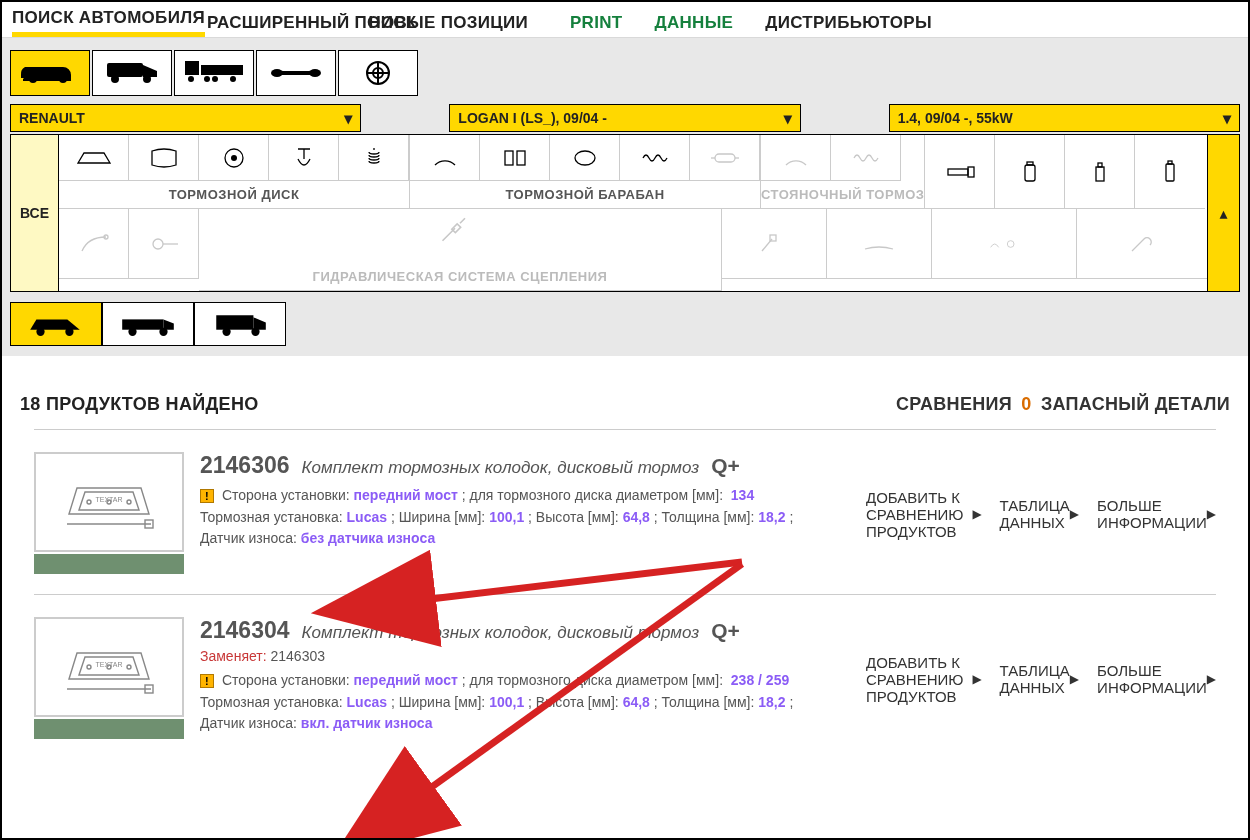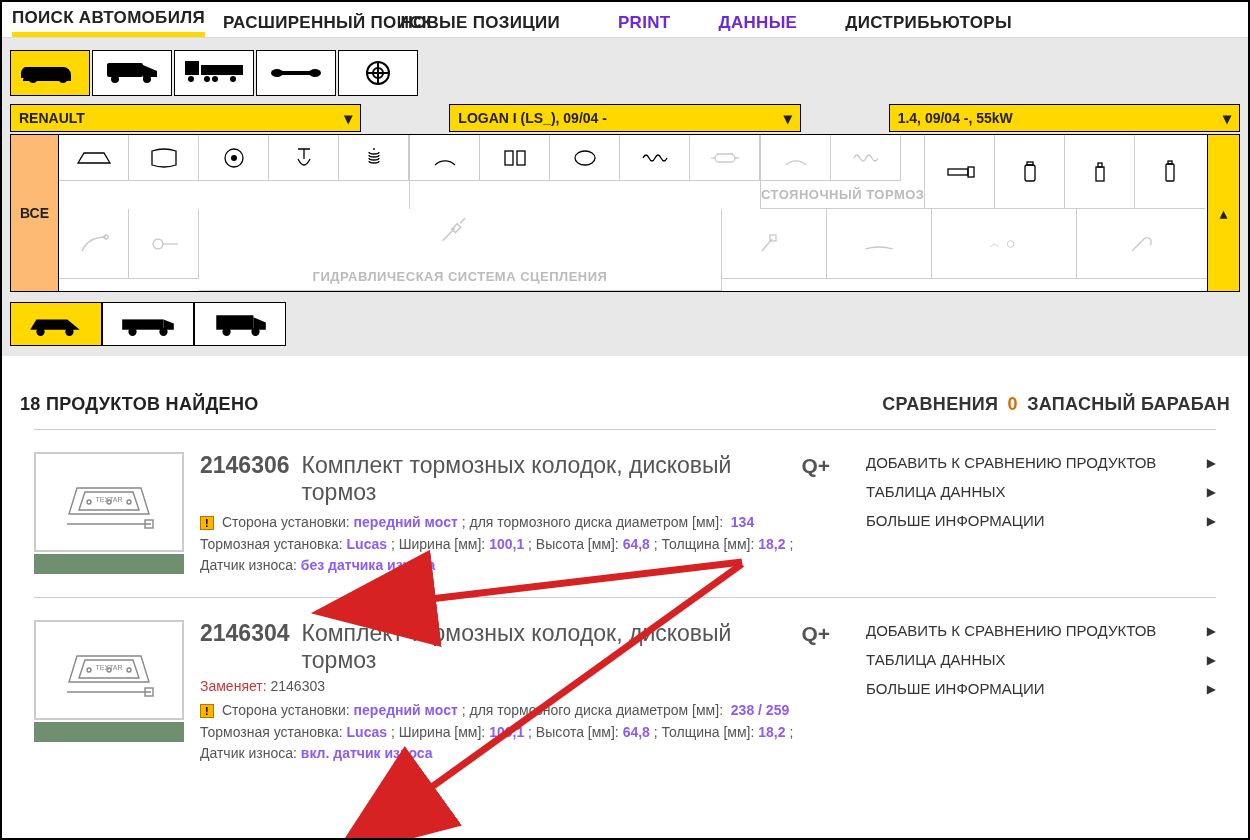--- a/index.html
+++ b/index.html
@@ -1,38 +1,38 @@
 <!DOCTYPE html>
 <html><head>
 <meta charset="utf-8">
 <style>
 * { margin:0; padding:0; box-sizing:border-box; }
 body { font-family: Arial, Helvetica, sans-serif; background:#fff; color:#222; width:1250px; height:840px; overflow:hidden; border:2px solid #000; position:relative; }
 
 
-.topnav { display:flex; gap:18px; align-items:center; padding:6px 10px 0 10px; height:36px; border-bottom:1px solid #d9d9d9; font-family:Arial Narrow, Arial, sans-serif; }
+.topnav { display:flex; gap:2px; align-items:center; padding:6px 10px 0 10px; height:36px; border-bottom:1px solid #d9d9d9; font-family:Arial Narrow, Arial, sans-serif; }
 .topnav a { text-decoration:none; color:#222; font-weight:700; letter-spacing:0.3px; font-stretch:condensed; font-size:17px; }
 .topnav a.active { padding-bottom:4px; border-bottom:5px solid #ffd800; }
-.topnav a.disabled { color:#6d28d9; }
+.topnav a.disabled { color:#15803d; }
 
 
 .grayzone { background:#e8e8e8; padding:12px 8px 10px 8px; }
 .vtypes { display:flex; gap:2px; margin-bottom:8px; }
 .vtype { width:80px; height:46px; border:1px solid #000; background:#fff; display:flex; align-items:center; justify-content:center; }
 .vtype.active { background:#ffd800; }
 .vtype svg { width:62px; height:32px; }
 
 
 .selects { display:flex; gap:20px; margin-bottom:2px; }
 .sel { flex:1; background:#ffd800; height:28px; display:flex; align-items:center; justify-content:space-between; padding:0 8px; font-weight:700; font-size:14px; border:1px solid #000; }
 .sel .chev { font-size:16px; }
 
 
 .catwrap { display:flex; }
-.allcell { width:48px; background:#fdba74; display:flex; align-items:center; justify-content:center; font-weight:700; font-size:14px; border:1px solid #000; border-right:none; }
+.allcell { width:48px; background:#fef9c3; display:flex; align-items:center; justify-content:center; font-weight:700; font-size:14px; border:1px solid #000; border-right:none; }
 .catgrid { flex:1; background:#fff; border:1px solid #000; display:flex; flex-direction:column; }
 .catitem { width:70px; border-right:1px solid #ccc; border-bottom:1px solid #ccc; display:flex; align-items:center; justify-content:center; }
 .catitem svg { width:40px; height:26px; }
 .catgroup { display:flex; flex-direction:column; border-right:1px solid #ccc; }
 .catgroup .icons { display:flex; height:46px; }
 .catgroup .label { height:28px; display:flex; align-items:center; justify-content:center; font-size:13px; font-weight:700; color:#555; border-bottom:1px solid #ccc; letter-spacing:0.5px; }
 .catgroup.dis .label { color:#bbb; }
 .expandcol { width:32px; background:#ffd800; border:1px solid #000; border-left:none; display:flex; align-items:center; justify-content:center; }
 
 
@@ -47,28 +47,28 @@
 
 
 .products { padding:0 32px; }
 .card { display:flex; gap:16px; border-top:1px solid #ccc; padding:22px 0 20px 0; position:relative; }
 .thumb { width:150px; }
 .thumbimg { width:150px; height:100px; border:2px solid #ccc; background:#fff; display:flex; align-items:center; justify-content:center; }
 .thumbbar { height:20px; background:#6f9070; width:150px; margin-top:2px; }
 .info { flex:1; min-width:0; padding-right:20px; }
 .titleln { display:flex; align-items:baseline; gap:12px; color:#555; }
 .sku { font-size:23px; font-weight:700; }
-.pname { font-size:23px; }
+.pname { font-size:17px;font-style:italic; }
 .qplus { font-size:21px; font-weight:700; }
 .meta { margin-top:6px; font-size:14px; color:#555; line-height:1.55; }
 .meta .warn { display:inline-block; width:14px; height:14px; background:#ffb400; border:1px solid #b07800; margin-right:4px; vertical-align:middle; position:relative; }
 .meta .warn::after { content:"!"; position:absolute; left:4px; top:-2px; font-weight:700; color:#000; font-size:11px; }
 .meta b { color:#8b5cf6; }
 .replaces { color:#c83838; font-size:14px; margin-top:4px; }
-.actions { width:350px; display:flex; flex-direction:column; gap:12px; padding-top:2px; }
+.actions { width:350px; display:flex; flex-direction:row; gap:18px; padding-top:2px; }
 .act { display:flex; justify-content:space-between; align-items:center; font-size:15px; color:#333; cursor:pointer; }
 .act .tri { font-size:12px; }
 
 
 .annot { position:absolute; pointer-events:none; z-index:50; }
 
 
 .dis svg path, .dis svg rect, .dis svg circle, .dis svg line { stroke:#c8c8c8; }
 </style>
 </head>
@@ -185,20 +185,21 @@
                   <path d="M14 4 l12 0 m-6 0 l0 10"></path>
                   <path d="M14 14 q6 12 12 0"></path>
                 </svg>
               </div>
             <div class="catitem">
                 <svg viewBox="0 0 40 26" fill="none" stroke="#000" stroke-width="1.3">
                   <path d="M20 3 l0 2 m-5 2 a5 2 0 1 0 10 0 m-10 3 a5 2 0 1 0 10 0 m-10 3 a5 2 0 1 0 10 0 m-10 3 a5 2 0 1 0 10 0"></path>
                 </svg>
               </div>
           </div>
+          <div class="label">ТОРМОЗНОЙ ДИСК</div>
         </div>
 
         <div class="catgroup">
           <div class="icons">
             <div class="catitem">
                 <svg viewBox="0 0 40 26" fill="none" stroke="#000" stroke-width="1.3">
                   <path d="M10 20 a14 14 0 0 1 20 0"></path>
                 </svg>
               </div>
             <div class="catitem">
@@ -218,20 +219,21 @@
                 </svg>
               </div>
             <div class="catitem dis">
                 <svg viewBox="0 0 40 26" fill="none" stroke="#c8c8c8" stroke-width="1.3">
                   <rect x="10" y="9" width="20" height="8" rx="4"></rect>
                   <line x1="6" y1="13" x2="10" y2="13"></line>
                   <line x1="30" y1="13" x2="34" y2="13"></line>
                 </svg>
               </div>
           </div>
+          <div class="label">ТОРМОЗНОЙ БАРАБАН</div>
         </div>
 
         <div class="catgroup dis">
           <div class="icons">
             <div class="catitem">
                 <svg viewBox="0 0 40 26" fill="none" stroke="#c8c8c8" stroke-width="1.3">
                   <path d="M10 20 a14 14 0 0 1 20 0"></path>
                 </svg>
               </div>
             <div class="catitem">
@@ -349,21 +351,21 @@
         </svg>
       </div>
   </div>
 </div>
 
 <div class="reshdr">
   <div>18 ПРОДУКТОВ НАЙДЕНО</div>
   <div class="cmp">
     <span>СРАВНЕНИЯ</span>
     <span class="zero">0</span>
-    <span>ЗАПАСНЫЙ БАРАБАН</span>
+    <span>ЗАПАСНЫЙ ДЕТАЛИ</span>
   </div>
 </div>
 
 <div class="products">
 
   <div class="card">
     <div class="thumb">
       <div class="thumbimg">
         <svg viewBox="0 0 120 80" width="120">
           <g fill="none" stroke="#888" stroke-width="1.4">

